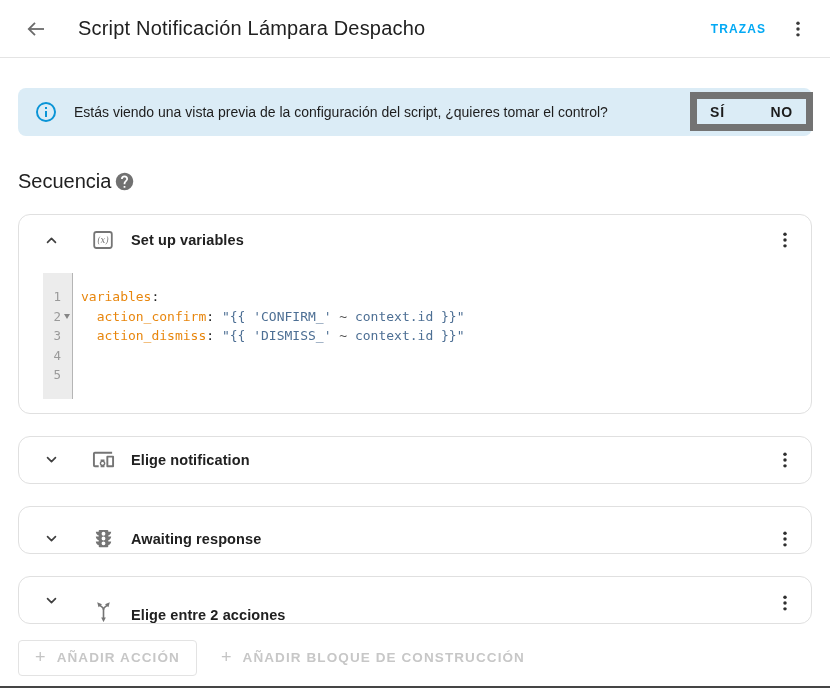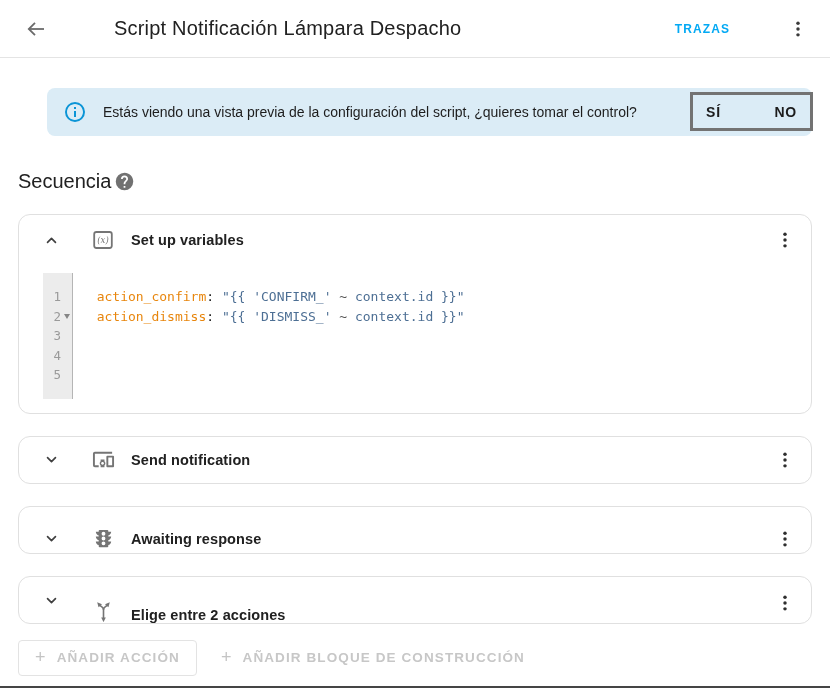--- a/index.html
+++ b/index.html
@@ -2,29 +2,29 @@
 <html><head>
 <meta charset="utf-8">
 <style>
   * { box-sizing: border-box; margin: 0; padding: 0; }
   html,body { width:830px; height:688px; }
   body {
     font-family: "Liberation Sans", "DejaVu Sans", sans-serif;
     background:#ffffff; color:#212121; position:relative; overflow:hidden;
   }
   
-  .app-header { height:58px; display:flex; align-items:center; padding:0 12px 0 16px; border-bottom:1px solid #e4e4e4;gap:36px; }
+  .app-header { height:58px; display:flex; align-items:center; padding:0 12px 0 16px; border-bottom:1px solid #e4e4e4; }
   .icon-btn { width:40px; height:40px; display:flex; align-items:center; justify-content:center; cursor:pointer; background:none; border:none; }
   .app-title { font-size:20px; font-weight:400; margin-left:22px; flex:1; letter-spacing:.2px; }
   .traces-btn { color:#03a9f4; font-size:12px; font-weight:700; letter-spacing:1.1px; padding:0 12px; background:none; border:none; cursor:pointer; }
   
   .content { padding:0 18px; }
-  .banner { margin-top:30px; background:#dbecf6; border-radius:8px; height:48px; display:flex; align-items:center; padding:0 10px 0 16px; position:relative;margin-left:29px; }
+  .banner { margin-top:30px; background:#dbecf6; border-radius:8px; height:48px; display:flex; align-items:center; padding:0 10px 0 16px; position:relative; }
   .banner-text { font-size:14px; margin-left:16px; color:#1d1d1d; }
-  .banner-actions { position:absolute; right:-1px; top:4px; bottom:5px; width:123px; border:3px solid #737373; display:flex; align-items:center; justify-content:space-between; padding:0 13px; }
+  .banner-actions { position:absolute; right:-1px; top:4px; bottom:5px; width:123px; border:7px solid #737373; display:flex; align-items:center; justify-content:space-between; padding:0 13px; }
   .banner-btn { font-size:14px; font-weight:700; letter-spacing:.8px; color:#1c1c1c; background:none; border:none; cursor:pointer; }
   .section-row { margin-top:32px; display:flex; align-items:center; justify-content:flex-start; height:26px; }
   .section-title { font-size:20px; font-weight:400; }
   
   .card { border:1px solid #e0e0e0; border-radius:12px; background:#fff; margin-top:22px; }
   .card.first { margin-top:20px; }
   .card-header { height:50px; display:flex; align-items:center; padding:0 6px 0 10px; cursor:pointer; }
   .chev { width:44px; height:44px; display:flex; align-items:center; justify-content:center; }
   .block-icon { margin-left:18px; width:24px; height:24px; display:flex; align-items:center; justify-content:center; }
   .card-title { margin-left:16px; font-size:14.5px; font-weight:700; letter-spacing:.1px; }
@@ -147,20 +147,21 @@
           <div class="gutter-line">
             <span class="gutter-num">4</span>
             <span class="gutter-fold"></span>
           </div>
           <div class="gutter-line">
             <span class="gutter-num">5</span>
             <span class="gutter-fold"></span>
           </div>
         </div>
       <div class="code-area">
+          <div class="code-line"><span class="tok-key">variables</span><span class="tok-plain">:</span></div>
           <div class="code-line"><span class="tok-plain">  </span><span class="tok-key">action_confirm</span><span class="tok-plain">: </span><span class="tok-str">"{{ 'CONFIRM_' </span><span class="tok-op">~</span><span class="tok-str"> context.id }}"</span></div>
           <div class="code-line"><span class="tok-plain">  </span><span class="tok-key">action_dismiss</span><span class="tok-plain">: </span><span class="tok-str">"{{ 'DISMISS_' </span><span class="tok-op">~</span><span class="tok-str"> context.id }}"</span></div>
           <div class="code-line"></div>
         </div>
     </div>
   </div>
 
   <div class="card" style="height:48px;">
     <div class="card-header" style="height:46px;">
       <span class="chev">
@@ -168,21 +169,21 @@
           <svg width="19" height="19" viewBox="0 0 24 24" fill="none" stroke="#3f3f3f" stroke-width="2.1" stroke-linecap="round" stroke-linejoin="round">
               <path d="M7 9.6 12 14.6l5-5"></path>
             </svg>
         </span>
       </span>
       <span class="block-icon">
         <svg width="23" height="23" viewBox="0 0 24 24" fill="#757575">
           <path d="M3,6H21V4H3C1.89,4 1,4.89 1,6V18A2,2 0 0,0 3,20H7V18H3V6M13,12H9V13.78C8.39,14.33 8,15.11 8,16C8,16.89 8.39,17.67 9,18.22V20H13V18.22C13.61,17.67 14,16.88 14,16C14,15.12 13.61,14.33 13,13.78V12M11,17.5C10.17,17.5 9.5,16.83 9.5,16C9.5,15.17 10.17,14.5 11,14.5C11.83,14.5 12.5,15.17 12.5,16C12.5,16.83 11.83,17.5 11,17.5M22,8H16A1,1 0 0,0 15,9V19A1,1 0 0,0 16,20H22A1,1 0 0,0 23,19V9A1,1 0 0,0 22,8M21,18H17V10H21V18Z"></path>
         </svg>
       </span>
-      <span class="card-title">Send notification</span>
+      <span class="card-title">Elige notification</span>
       <button class="icon-btn card-kebab">
         <span>
           <svg width="22" height="22" viewBox="0 0 24 24" fill="#2e2e2e">
               <circle cx="12" cy="5.6" r="1.9"></circle>
               <circle cx="12" cy="12" r="1.9"></circle>
               <circle cx="12" cy="18.4" r="1.9"></circle>
             </svg>
         </span>
       </button>
     </div>

